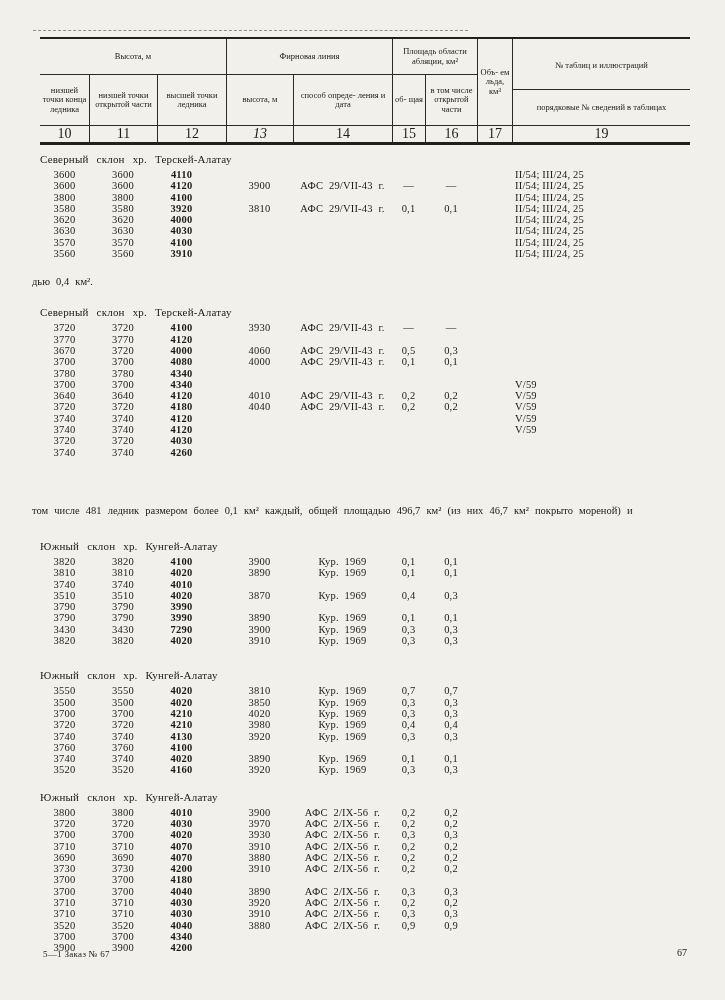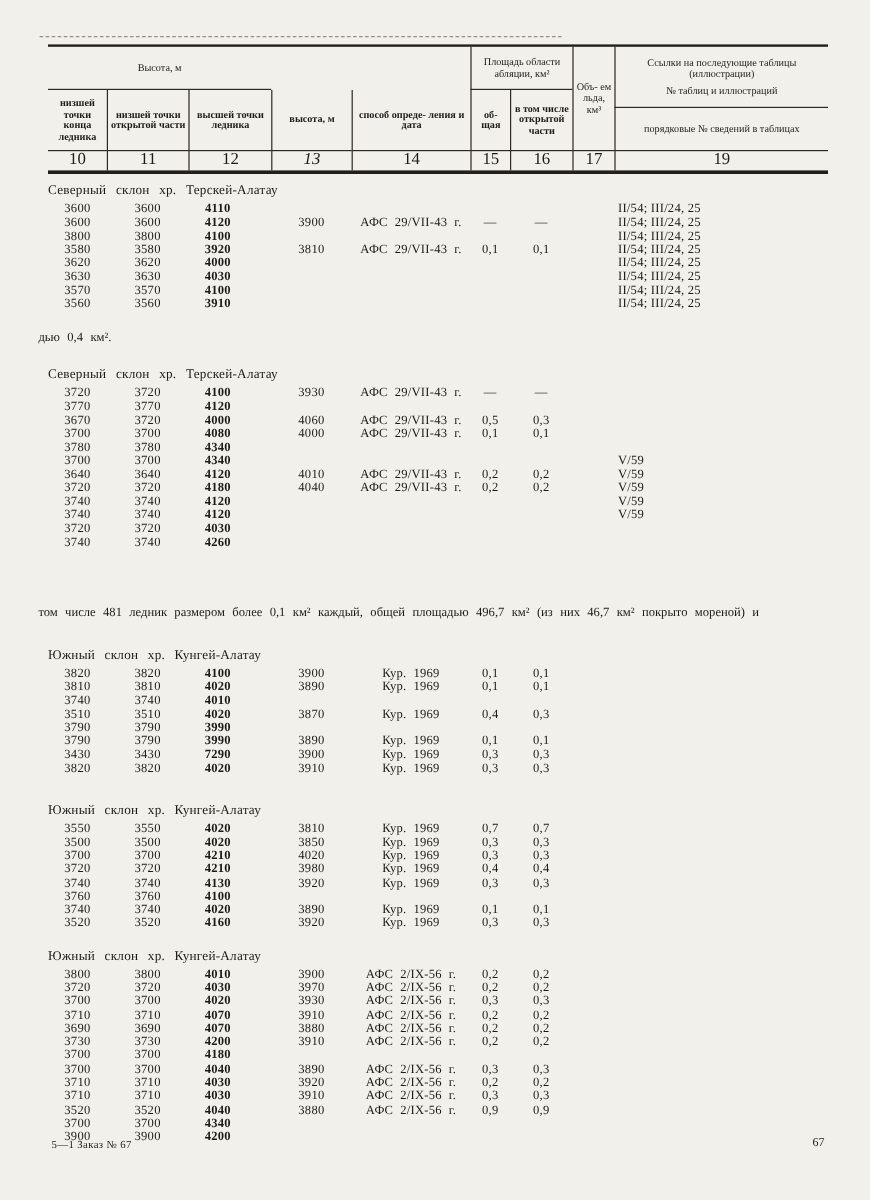--- a/index.html
+++ b/index.html
@@ -26,21 +26,21 @@
     padding:1px 2px;box-sizing:border-box;
   }
   .bl{border-left:1px solid #2c2924;}
   .bb{border-bottom:1px solid #2c2924;}
   .hg-height{grid-column:1/4;grid-row:1;}
   .hg-firn  {grid-column:4/6;grid-row:1;}
   .hg-abl   {grid-column:6/8;grid-row:1;}
   .hg-vol   {grid-column:8;grid-row:1/4;}
   .hg-ref   {grid-column:9;grid-row:1/3;flex-direction:column;justify-content:center;}
   .hg-ref .ref2{margin-top:4px;}
-  .sub{grid-row:2/4;font-weight:bold;}
+  .sub{grid-row:2/4;}
   .sc10{grid-column:1;} .sc11{grid-column:2;} .sc12{grid-column:3;}
   .sc13{grid-column:4;} .sc14{grid-column:5;} .sc15{grid-column:6;}
   .sc16{grid-column:7;}
   .sub-c18{grid-column:9;grid-row:3;}
   .num{grid-row:4;border-top:1px solid #2c2924;font-size:14px;}
   .n1{grid-column:1;} .n2{grid-column:2;} .n3{grid-column:3;} .n4{grid-column:4;font-style:italic;}
   .n5{grid-column:5;} .n6{grid-column:6;} .n7{grid-column:7;} .n8{grid-column:8;}
   .n9{grid-column:9;}
 
   
@@ -71,24 +71,24 @@
 </style>
 </head>
 <body>
 
 <div class="page">
   <div class="artifact"></div>
 
   <div class="table-wrap">
     <div class="thead">
       <div class="hg-height bb">Высота, м</div>
+      <div class="hg-firn bl bb">Фирновая линия</div>
       <div class="hg-abl bl bb">Площадь области абляции, км²</div>
       <div class="hg-vol bl">Объ- ем льда, км³</div>
       <div class="hg-ref bl bb">
-        <div class="ref1">Ссылки на последующие таблицы (иллюстрации)</div>
         <div class="ref2">№ таблиц и иллюстраций</div>
       </div>
 
       <div class="sub sc10">низшей точки конца ледника</div>
       <div class="sub sc11 bl">низшей точки открытой части</div>
       <div class="sub sc12 bl">высшей точки ледника</div>
       <div class="sub sc13 bl">высота, м</div>
       <div class="sub sc14 bl">способ опреде- ления и дата</div>
       <div class="sub sc15 bl">об- щая</div>
       <div class="sub sc16 bl">в том числе открытой части</div>

